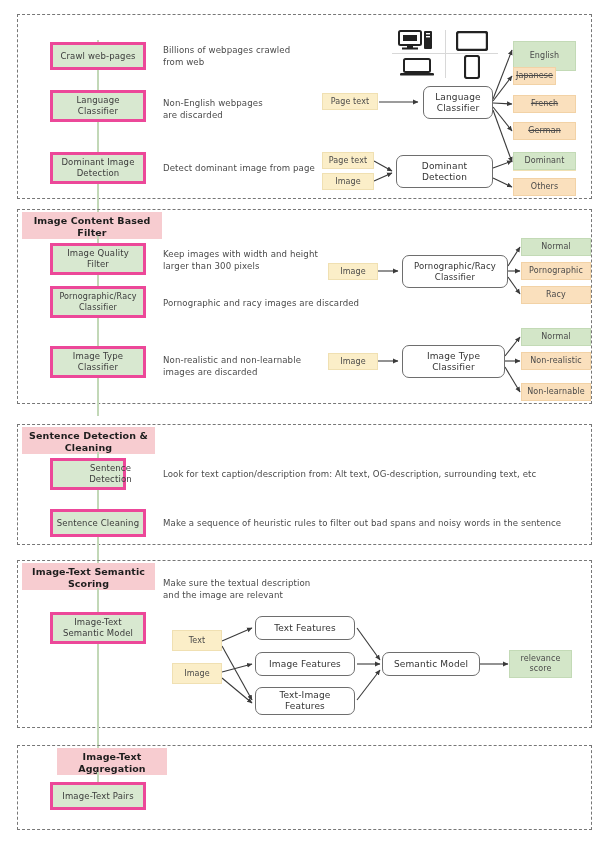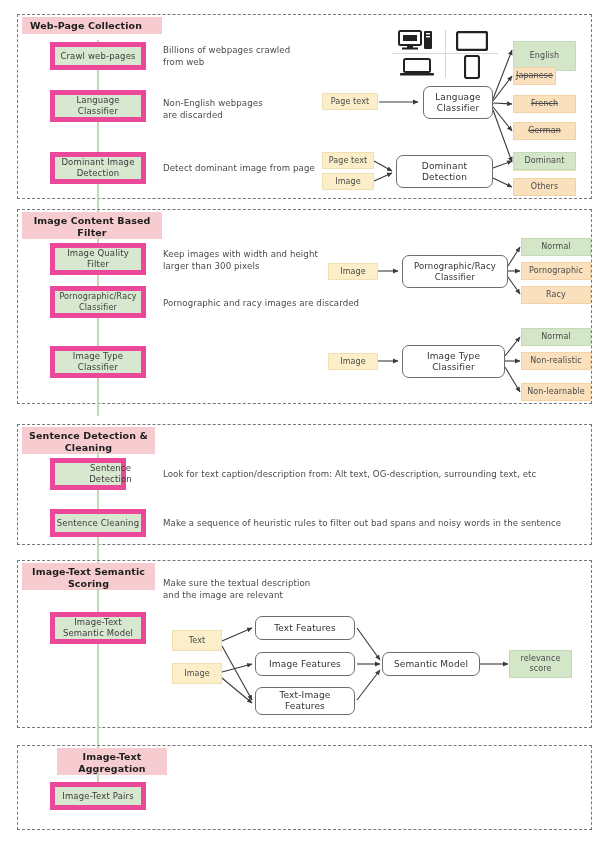--- a/index.html
+++ b/index.html
@@ -27,21 +27,21 @@
     text-align:center;
     padding:3px 6px 3px 6px;
     box-sizing:border-box;
     letter-spacing:.1px;
   }
 
   
   .stage{
     position:absolute;
     background:#d8e8d0;
-    border:5px solid #ec4899;
+    border:3px solid #ec4899;
     box-sizing:border-box;
     display:flex;align-items:center;justify-content:center;
     text-align:center;
     font-size:8.5px;
     line-height:11px;
     color:#3b3b3b;
     letter-spacing:.15px;
   }
   .spine{
     position:absolute;
@@ -141,21 +141,20 @@
 
       <path d="M357,628 L380,660"></path>
       <path d="M357,664 L380,664"></path>
       <path d="M357,700 L380,670"></path>
 
       <path d="M480,664 L508,664"></path>
     </g>
   </svg>
 
   <div class="section" style="left:17px;top:14px;width:575px;height:185px;"></div>
-  <div class="sec-header" style="left:22px;top:17px;width:140px;height:17px;line-height:11px;text-align:left;padding-left:8px;">Web-Page Collection</div>
 
   <div class="spine" style="left:97px;top:40px;height:172px;"></div>
 
   <div class="stage" style="left:50px;top:42px;width:96px;height:28px;">Crawl web-pages</div>
   <div class="desc" style="left:163px;top:45px;width:160px;white-space:pre-line;">Billions of webpages crawled
 from web</div>
 
   <div class="stage" style="left:50px;top:90px;width:96px;height:32px;white-space:pre-line;">Language
 Classifier</div>
   <div class="desc" style="left:163px;top:98px;width:160px;white-space:pre-line;">Non-English webpages
@@ -219,20 +218,22 @@
 Filter</div>
   <div class="desc" style="left:163px;top:249px;width:175px;white-space:pre-line;">Keep images with width and height
 larger than 300 pixels</div>
 
   <div class="stage" style="left:50px;top:286px;width:96px;height:32px;white-space:pre-line;font-size:8px;">Pornographic/Racy
 Classifier</div>
   <div class="desc" style="left:163px;top:298px;width:230px;white-space:pre-line;">Pornographic and racy images are discarded</div>
 
   <div class="stage" style="left:50px;top:346px;width:96px;height:32px;white-space:pre-line;">Image Type
 Classifier</div>
+  <div class="desc" style="left:163px;top:355px;width:175px;white-space:pre-line;">Non-realistic and non-learnable
+images are discarded</div>
 
   <div class="in-box" style="left:328px;top:263px;width:50px;height:17px;">Image</div>
   <div class="model-box" style="left:402px;top:255px;width:106px;height:33px;white-space:pre-line;font-size:8.5px;">Pornographic/Racy
 Classifier</div>
   <div class="out-box out-green" style="left:521px;top:238px;width:70px;height:18px;">Normal</div>
   <div class="out-box out-orange" style="left:521px;top:262px;width:70px;height:18px;">Pornographic</div>
   <div class="out-box out-orange" style="left:521px;top:286px;width:70px;height:18px;">Racy</div>
 
   <div class="in-box" style="left:328px;top:353px;width:50px;height:17px;">Image</div>
   <div class="model-box" style="left:402px;top:345px;width:103px;height:33px;white-space:pre-line;">Image Type

